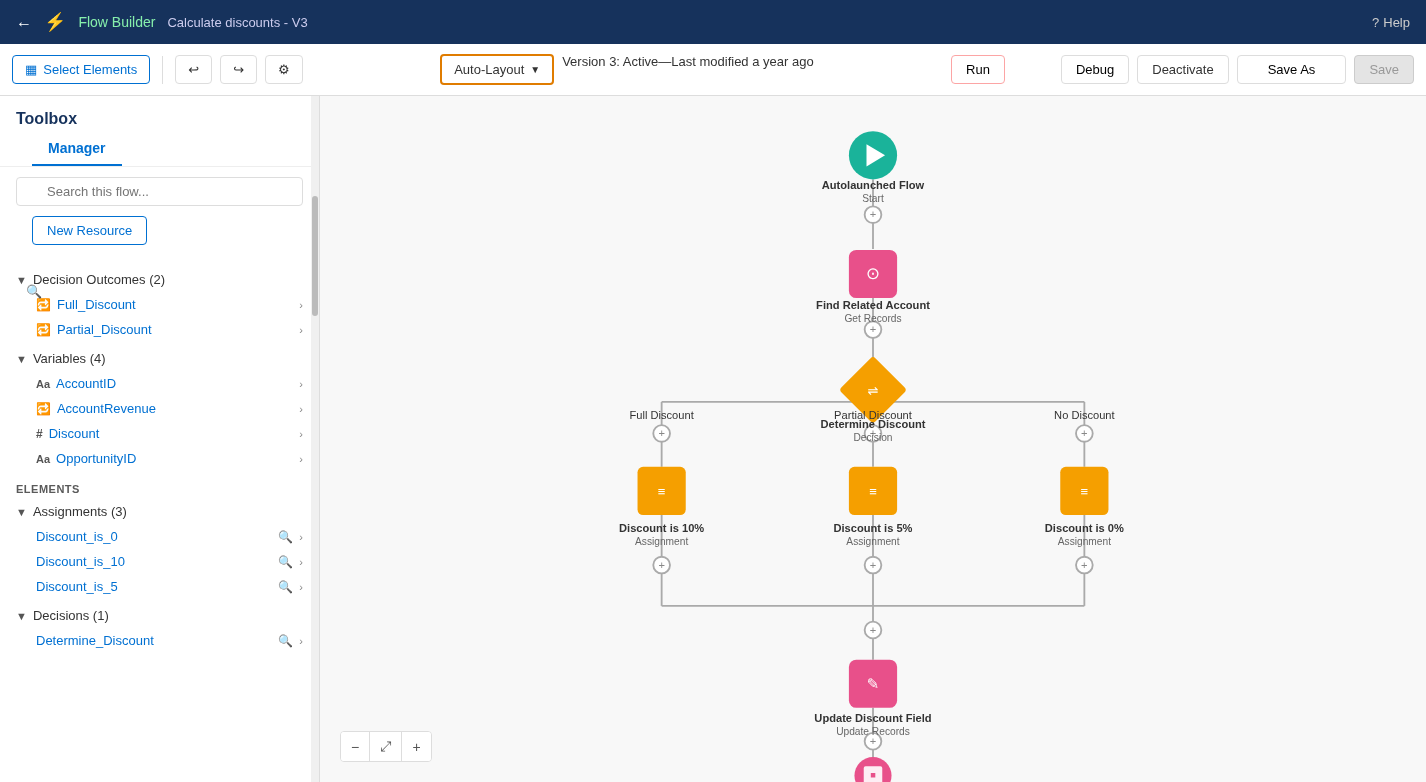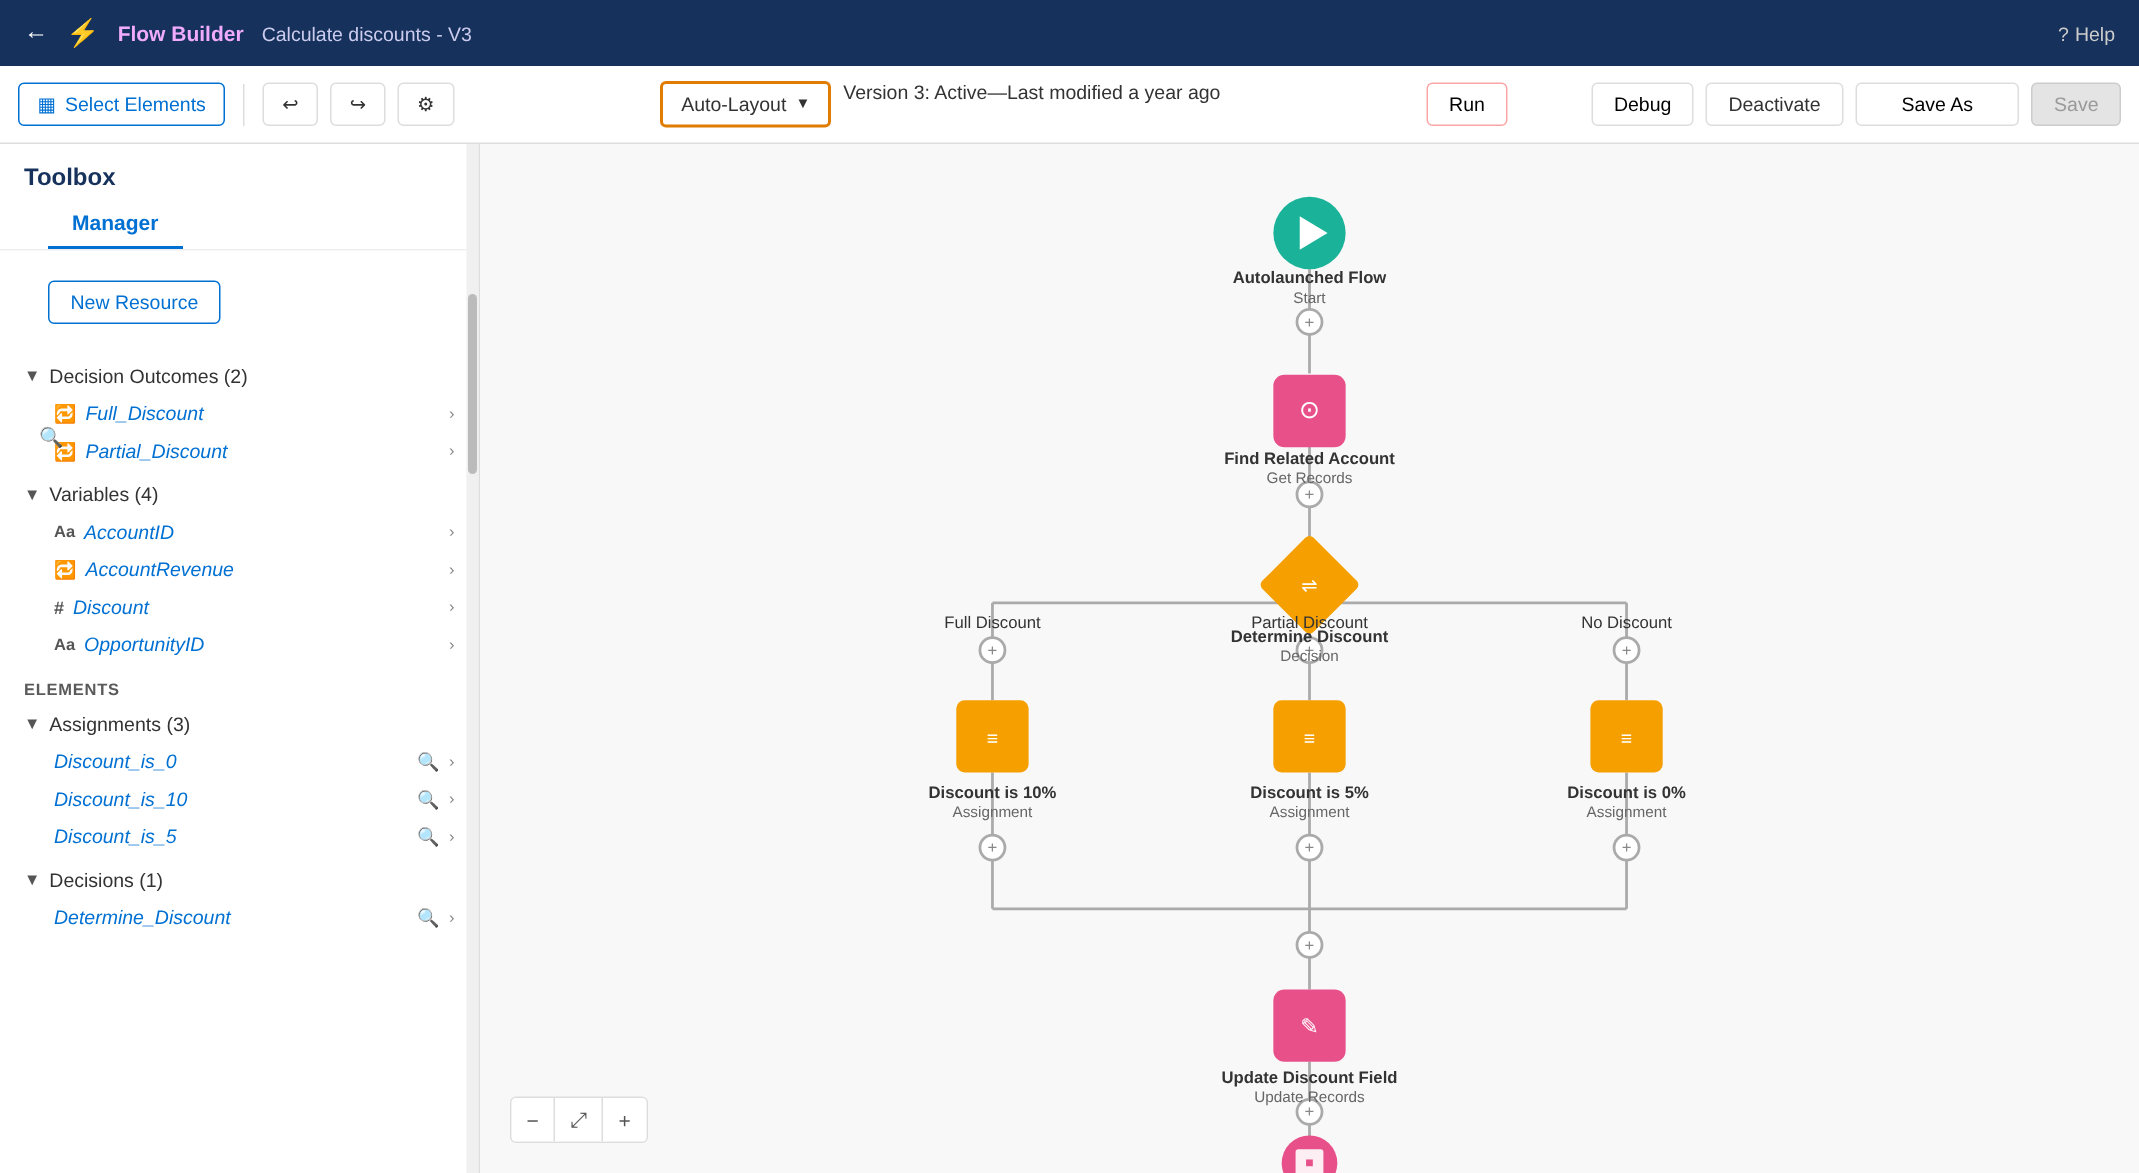--- a/index.html
+++ b/index.html
@@ -10,21 +10,21 @@
       background: #16325c;
       color: white;
       height: 44px;
       display: flex;
       align-items: center;
       padding: 0 16px;
       gap: 12px;
     }
     .top-nav-back { color: white; font-size: 16px; cursor: pointer; }
     .top-nav-logo { font-size: 18px; }
-    .top-nav-title { font-size: 14px; font-weight: 700; color: #f0abfc; }
+    .top-nav-title { font-size: 14px; font-weight: 400; color: #86efac; }
     .top-nav-spacer { flex: 1; }
     .top-nav-help { color: #ccc; font-size: 13px; display: flex; align-items: center; gap: 4px; }
 
     
     .toolbar {
       background: white;
       border-bottom: 1px solid #ddd;
       height: 52px;
       display: flex;
       align-items: center;
@@ -150,21 +150,21 @@
     }
     .chevron-icon { color: #555; font-size: 11px; }
     .tree-item {
       display: flex;
       align-items: center;
       padding: 5px 16px 5px 36px;
       cursor: pointer;
       gap: 6px;
       font-size: 13px;
     }
-    .tree-item-link { color: #0070d2; flex: 1; font-style: italic; }
+    .tree-item-link { color: #0070d2; flex: 1; }
     .tree-item-icon { font-size: 12px; color: #888; }
     .tree-item-chevron { color: #888; font-size: 11px; margin-left: auto; }
     .tree-item-search { color: #888; font-size: 12px; margin-left: 4px; cursor: pointer; }
     .sidebar-scrollbar {
       position: absolute;
       right: 0;
       top: 0;
       width: 8px;
       height: 100%;
       background: #f0f0f0;
@@ -266,20 +266,21 @@
 
   <div class="sidebar">
     <div class="sidebar-header">Toolbox</div>
 
     <div style="padding: 4px 16px 0; border-bottom: 1px solid #eee;">
       <span class="sidebar-manager">Manager</span>
     </div>
 
     <div class="sidebar-search-wrap" style="position:relative;">
       <span class="sidebar-search-icon">🔍</span>
+      <input class="sidebar-search" type="text" placeholder="Search this flow..." style="">
     </div>
 
     <div style="padding: 0 16px 10px;">
       <button class="new-resource-btn">New Resource</button>
     </div>
 
 
     <div class="tree-section">
       <div class="tree-group-header">
         <span class="chevron-icon">▼</span>

